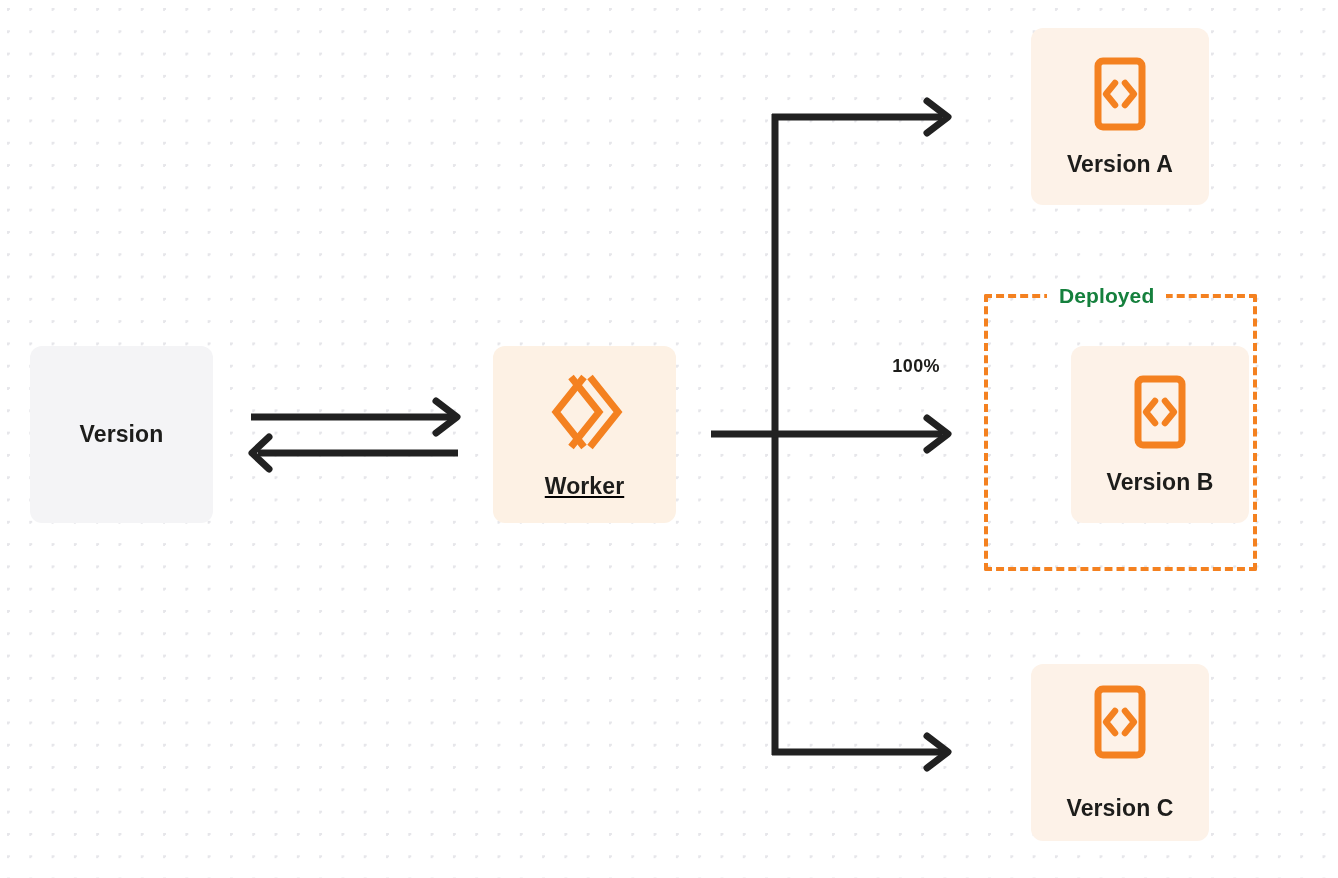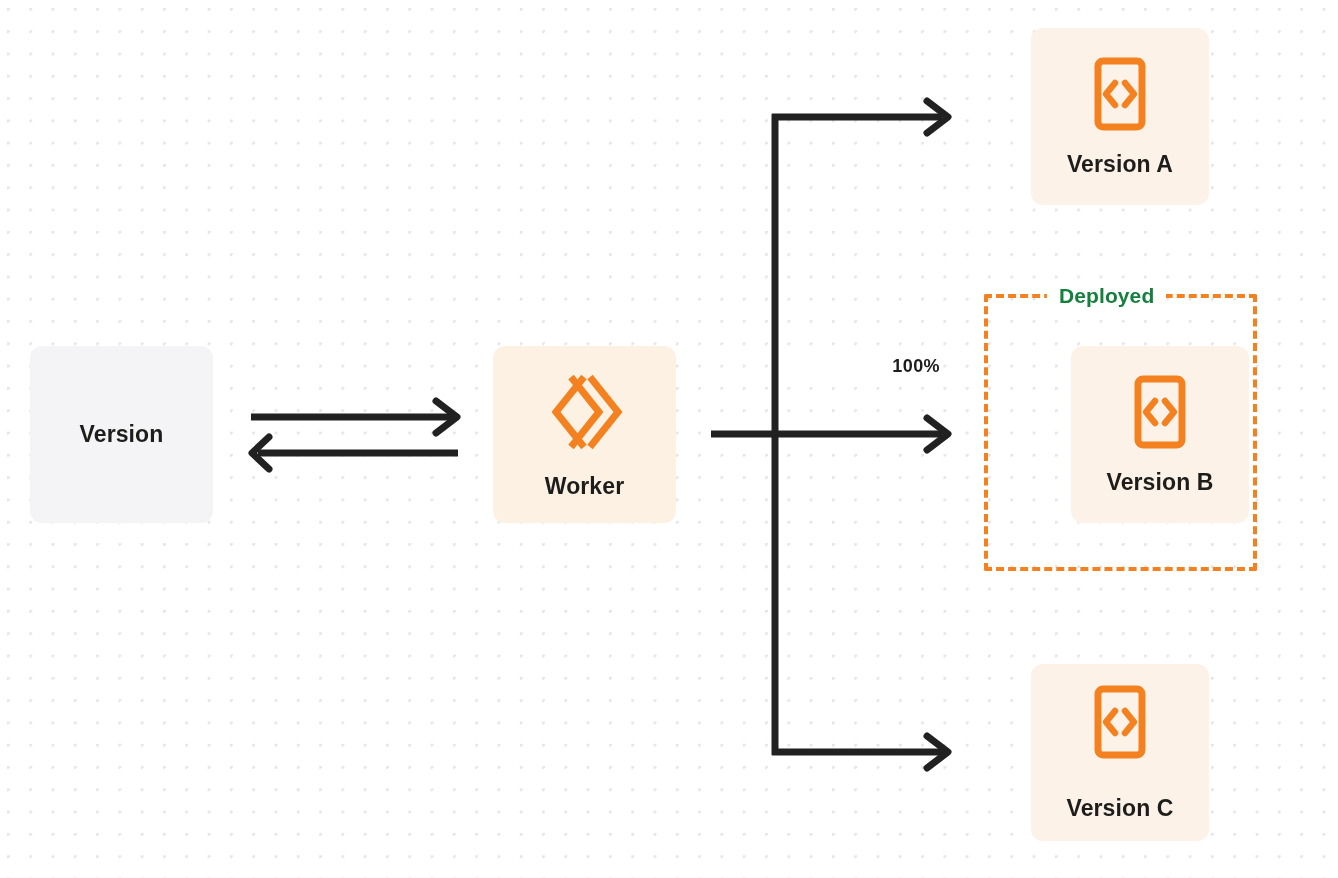--- a/index.html
+++ b/index.html
@@ -56,20 +56,21 @@
     background: #f4f4f6;
   }
 
   
   #worker-node {
     left: 493px;
     top: 346px;
     width: 183px;
     height: 177px;
     background: #fdf1e4;
+    text-decoration: underline;
   }
   #worker-node .node-icon { margin-bottom: 16px; }
   #worker-node .node-label { margin-top: 2px; }
 
   
   .version-node {
     width: 178px;
     height: 177px;
     background: #fdf2e8;
   }

